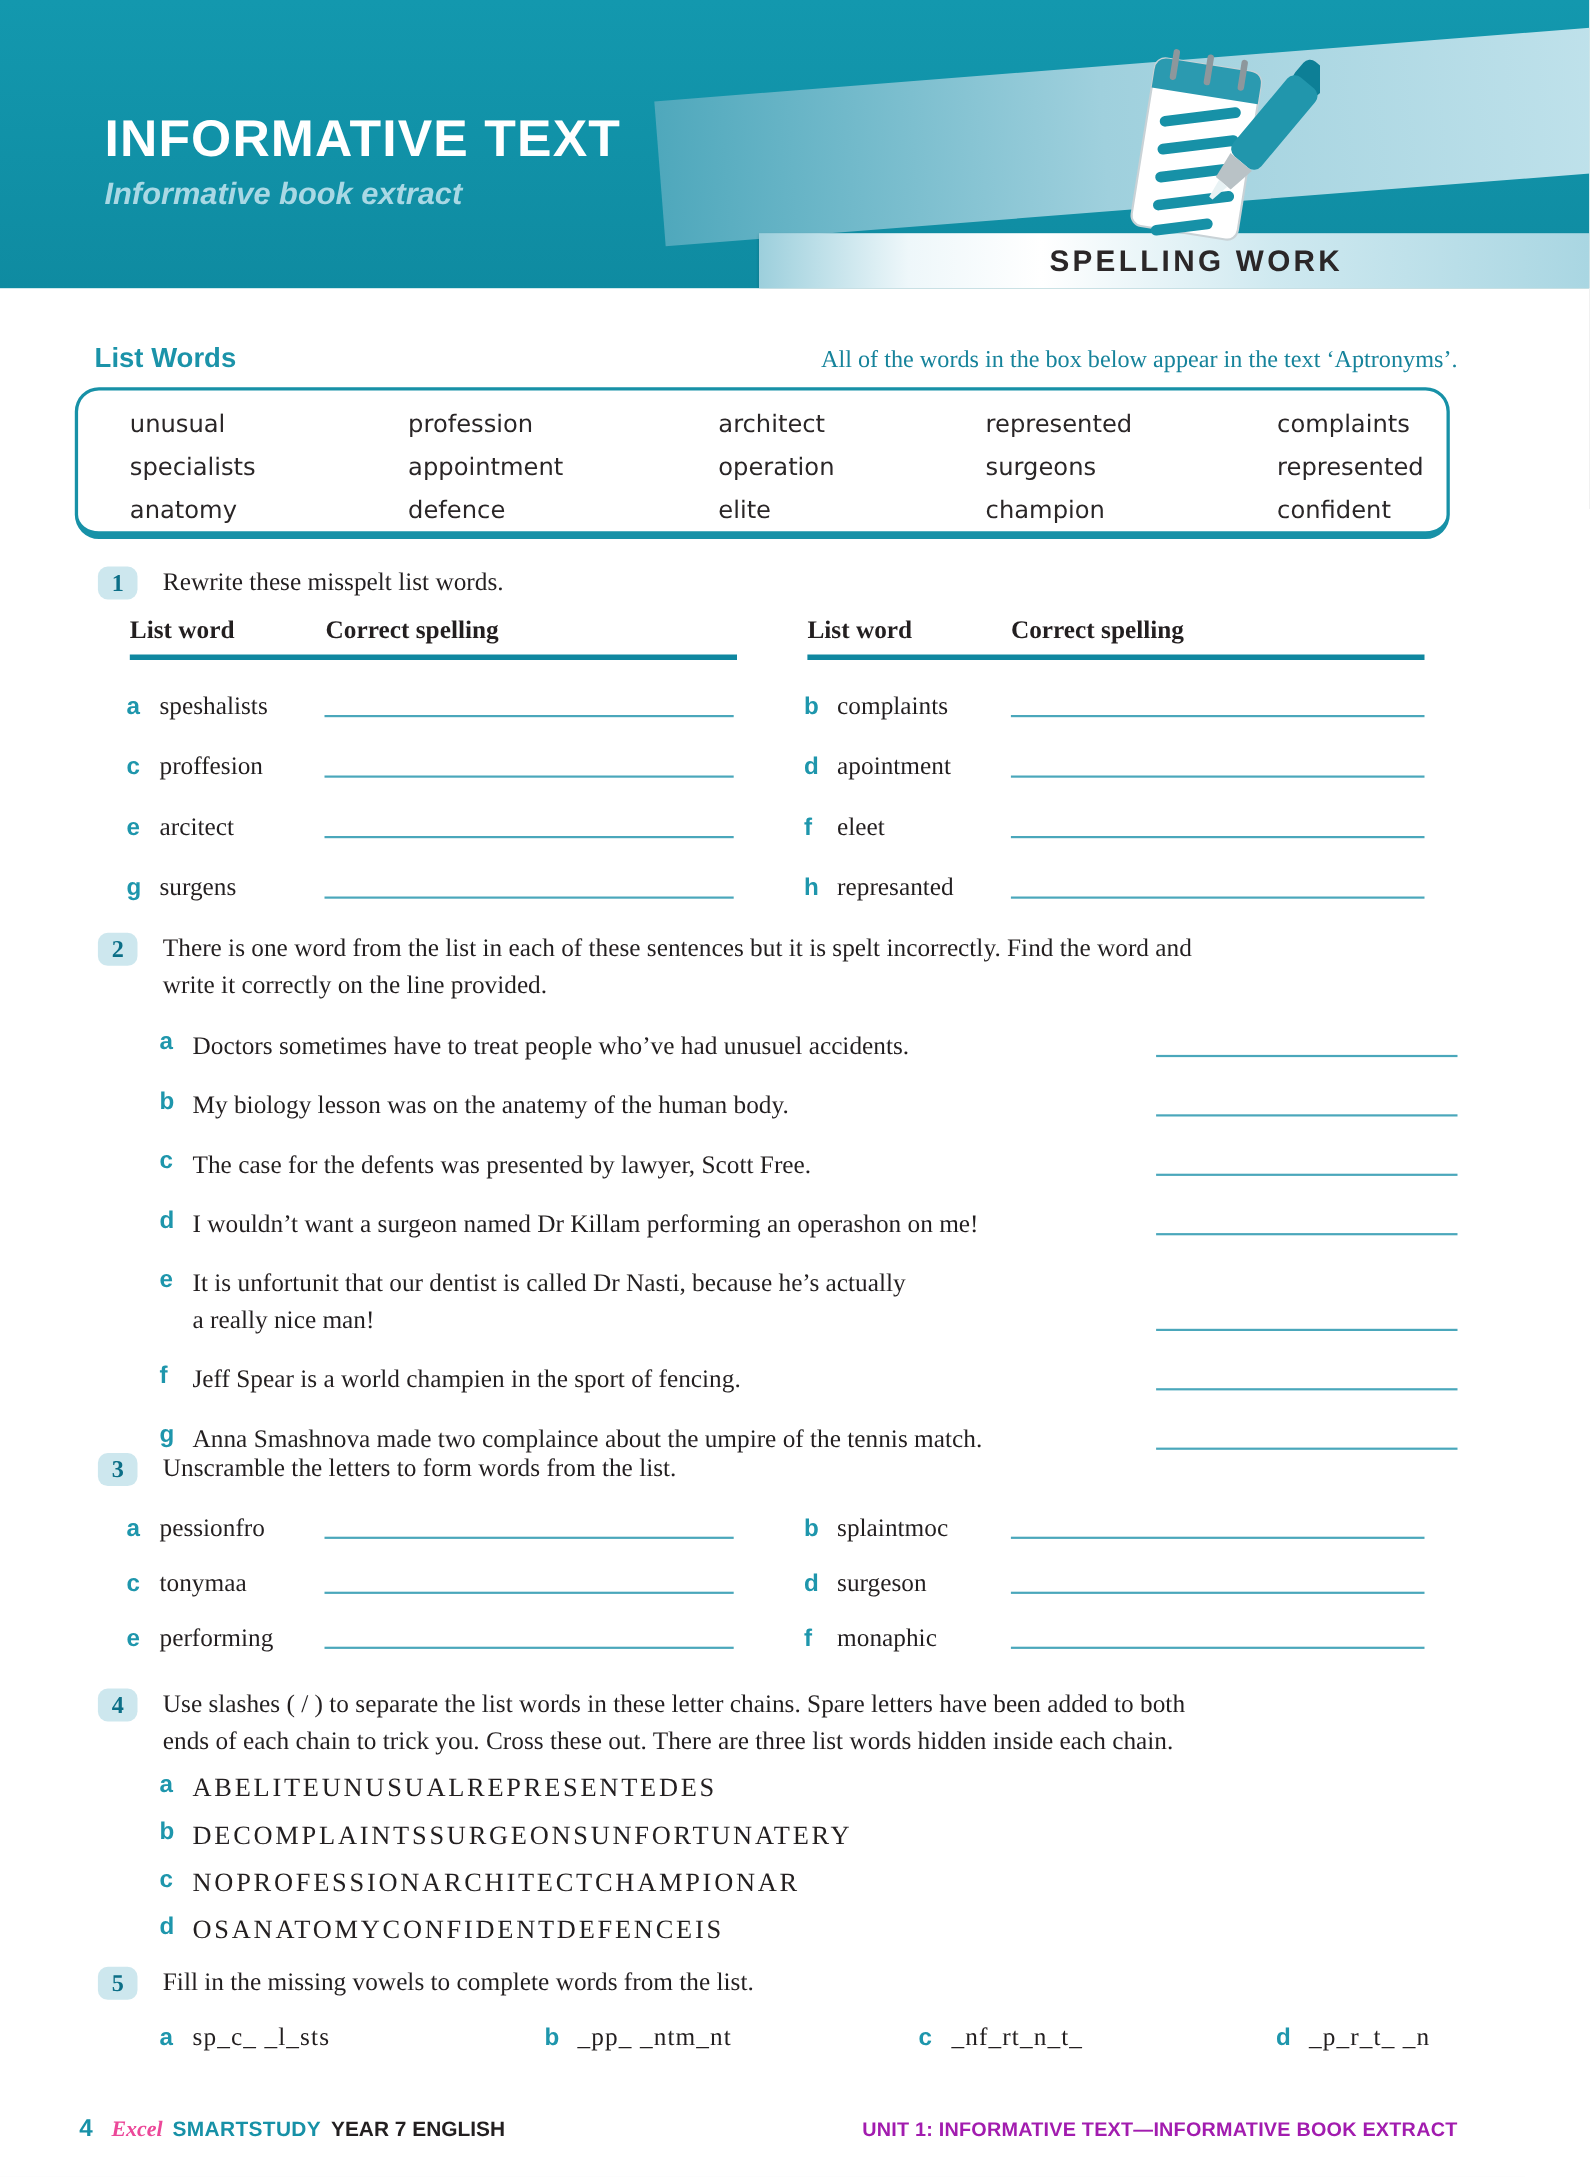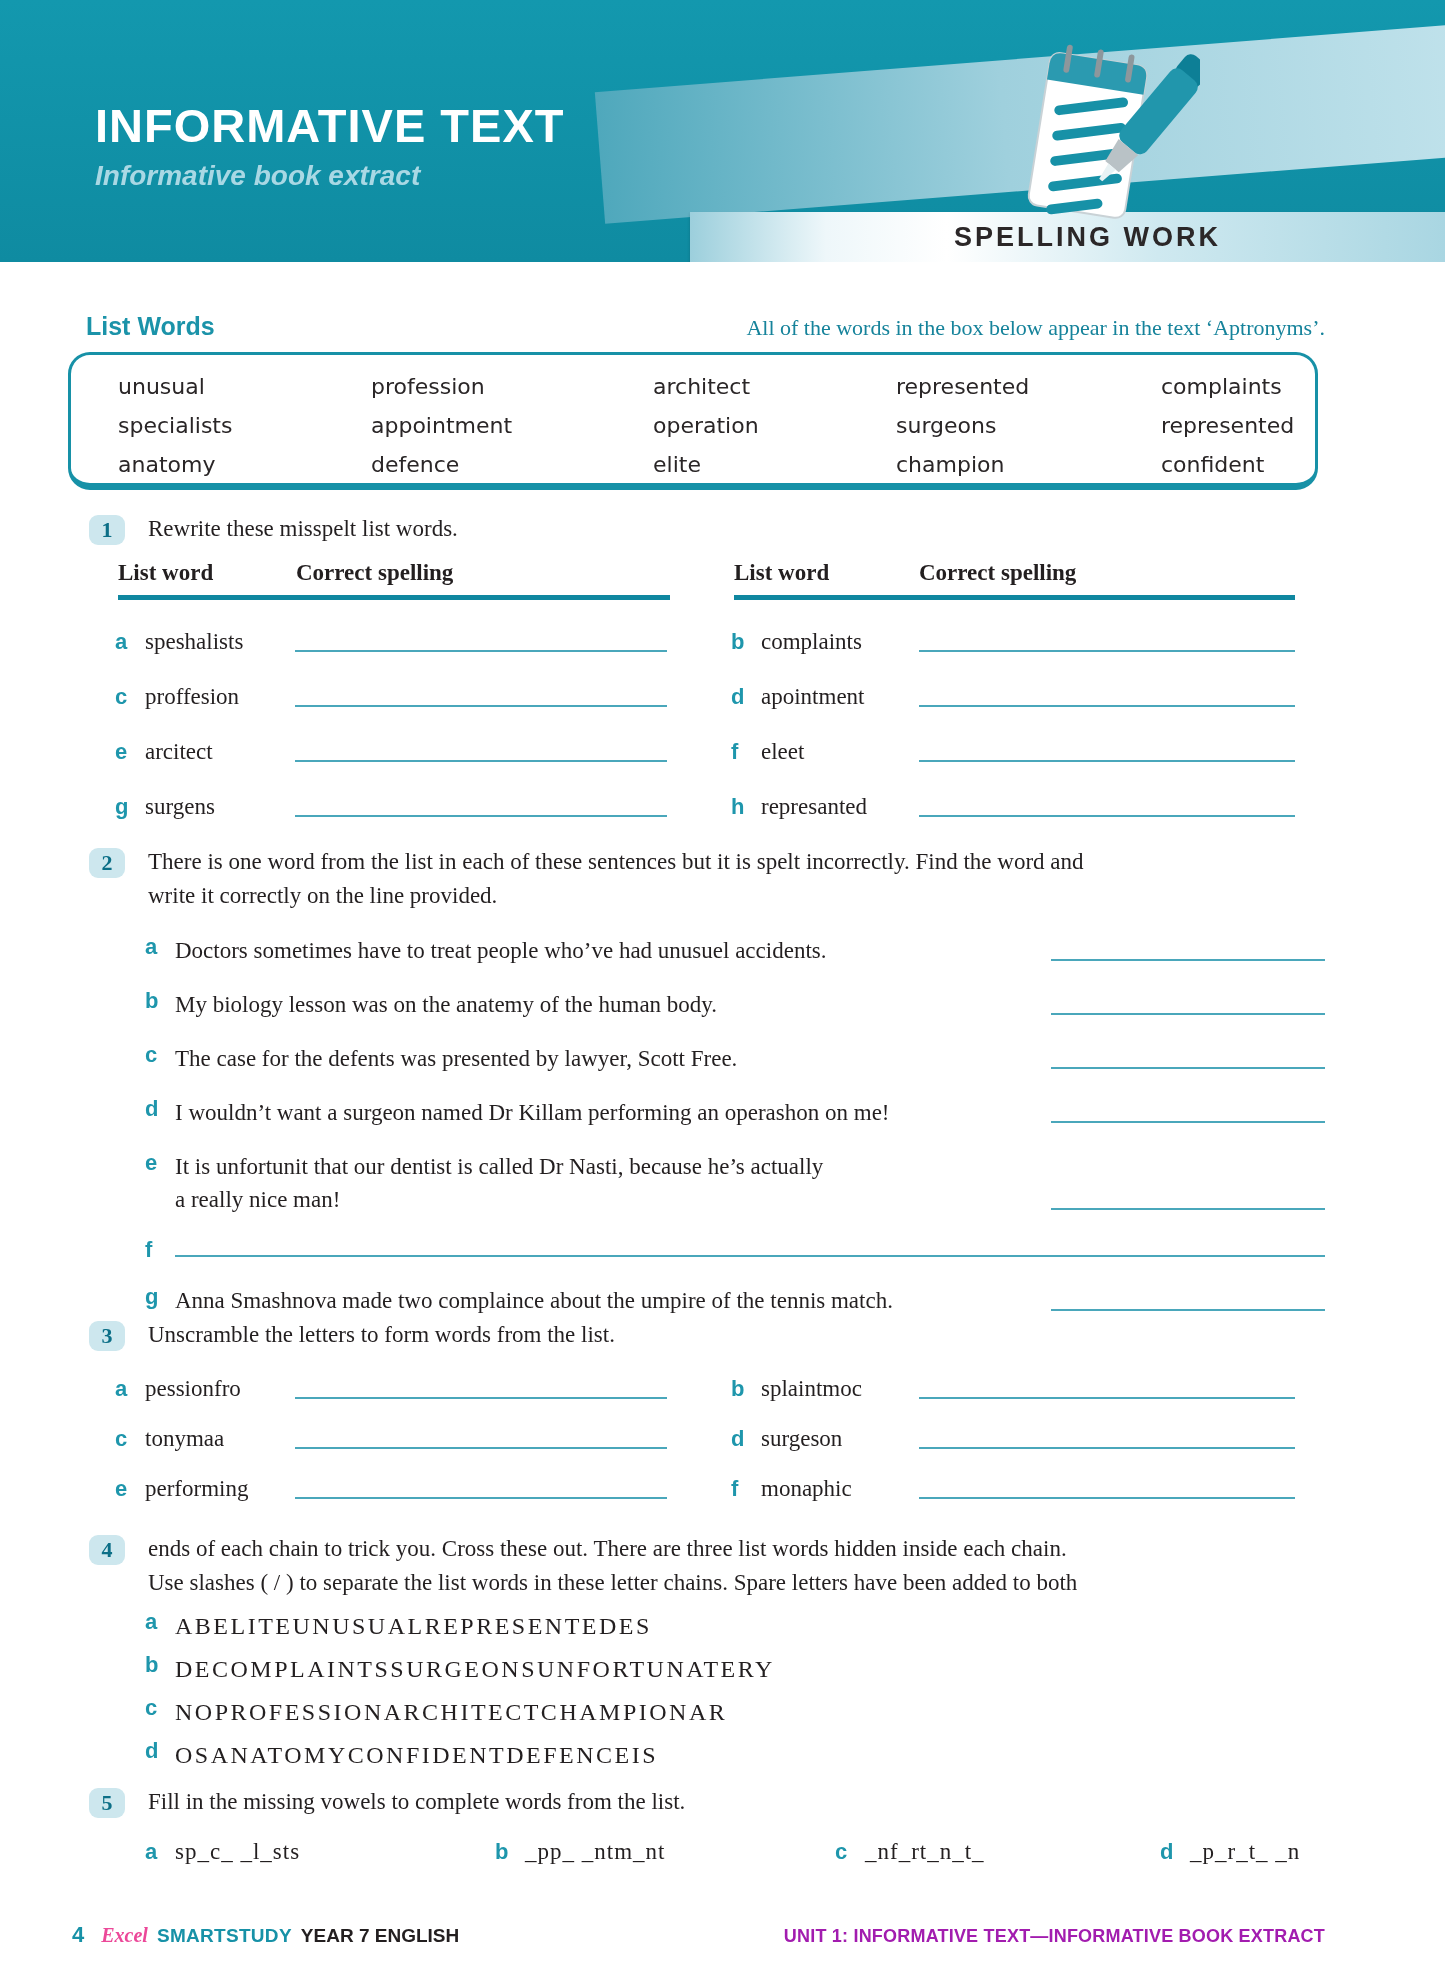--- a/index.html
+++ b/index.html
@@ -256,20 +256,23 @@
     <div class="q2row">
       <span class="ltr">e</span>
       <div class="q2sent">
         <span>It is unfortunit that our dentist is called Dr Nasti, because he’s actually</span>
         <span>a really nice man!</span>
       </div>
       <span class="aline"></span>
     </div>
     <div class="q2row">
       <span class="ltr">f</span>
+      <div class="q2sent">
+          <span>Jeff Spear is a world champien in the sport of fencing.</span>
+        </div>
       <span class="aline"></span>
     </div>
     <div class="q2row">
       <span class="ltr">g</span>
       <div class="q2sent">
           <span>Anna Smashnova made two complaince about the umpire of the tennis match.</span>
         </div>
       <span class="aline"></span>
     </div>
   </section>
@@ -314,22 +317,22 @@
           <span class="aline"></span>
         </div>
       </div>
     </div>
   </section>
 
   <section class="qsec" style="top:1532px;">
     <div class="qhead">
       <span class="qbadge">4</span>
       <div class="qtext">
+        <span>Use slashes ( / ) to separate the list words in these letter chains. Spare letters have been added to both</span>
         <span>ends of each chain to trick you. Cross these out. There are three list words hidden inside each chain.</span>
-        <span>Use slashes ( / ) to separate the list words in these letter chains. Spare letters have been added to both</span>
       </div>
     </div>
     <div class="q4row">
       <span class="ltr">a</span>
       <span class="chain">ABELITEUNUSUALREPRESENTEDES</span>
     </div>
     <div class="q4row">
       <span class="ltr">b</span>
       <span class="chain">DECOMPLAINTSSURGEONSUNFORTUNATERY</span>
     </div>

